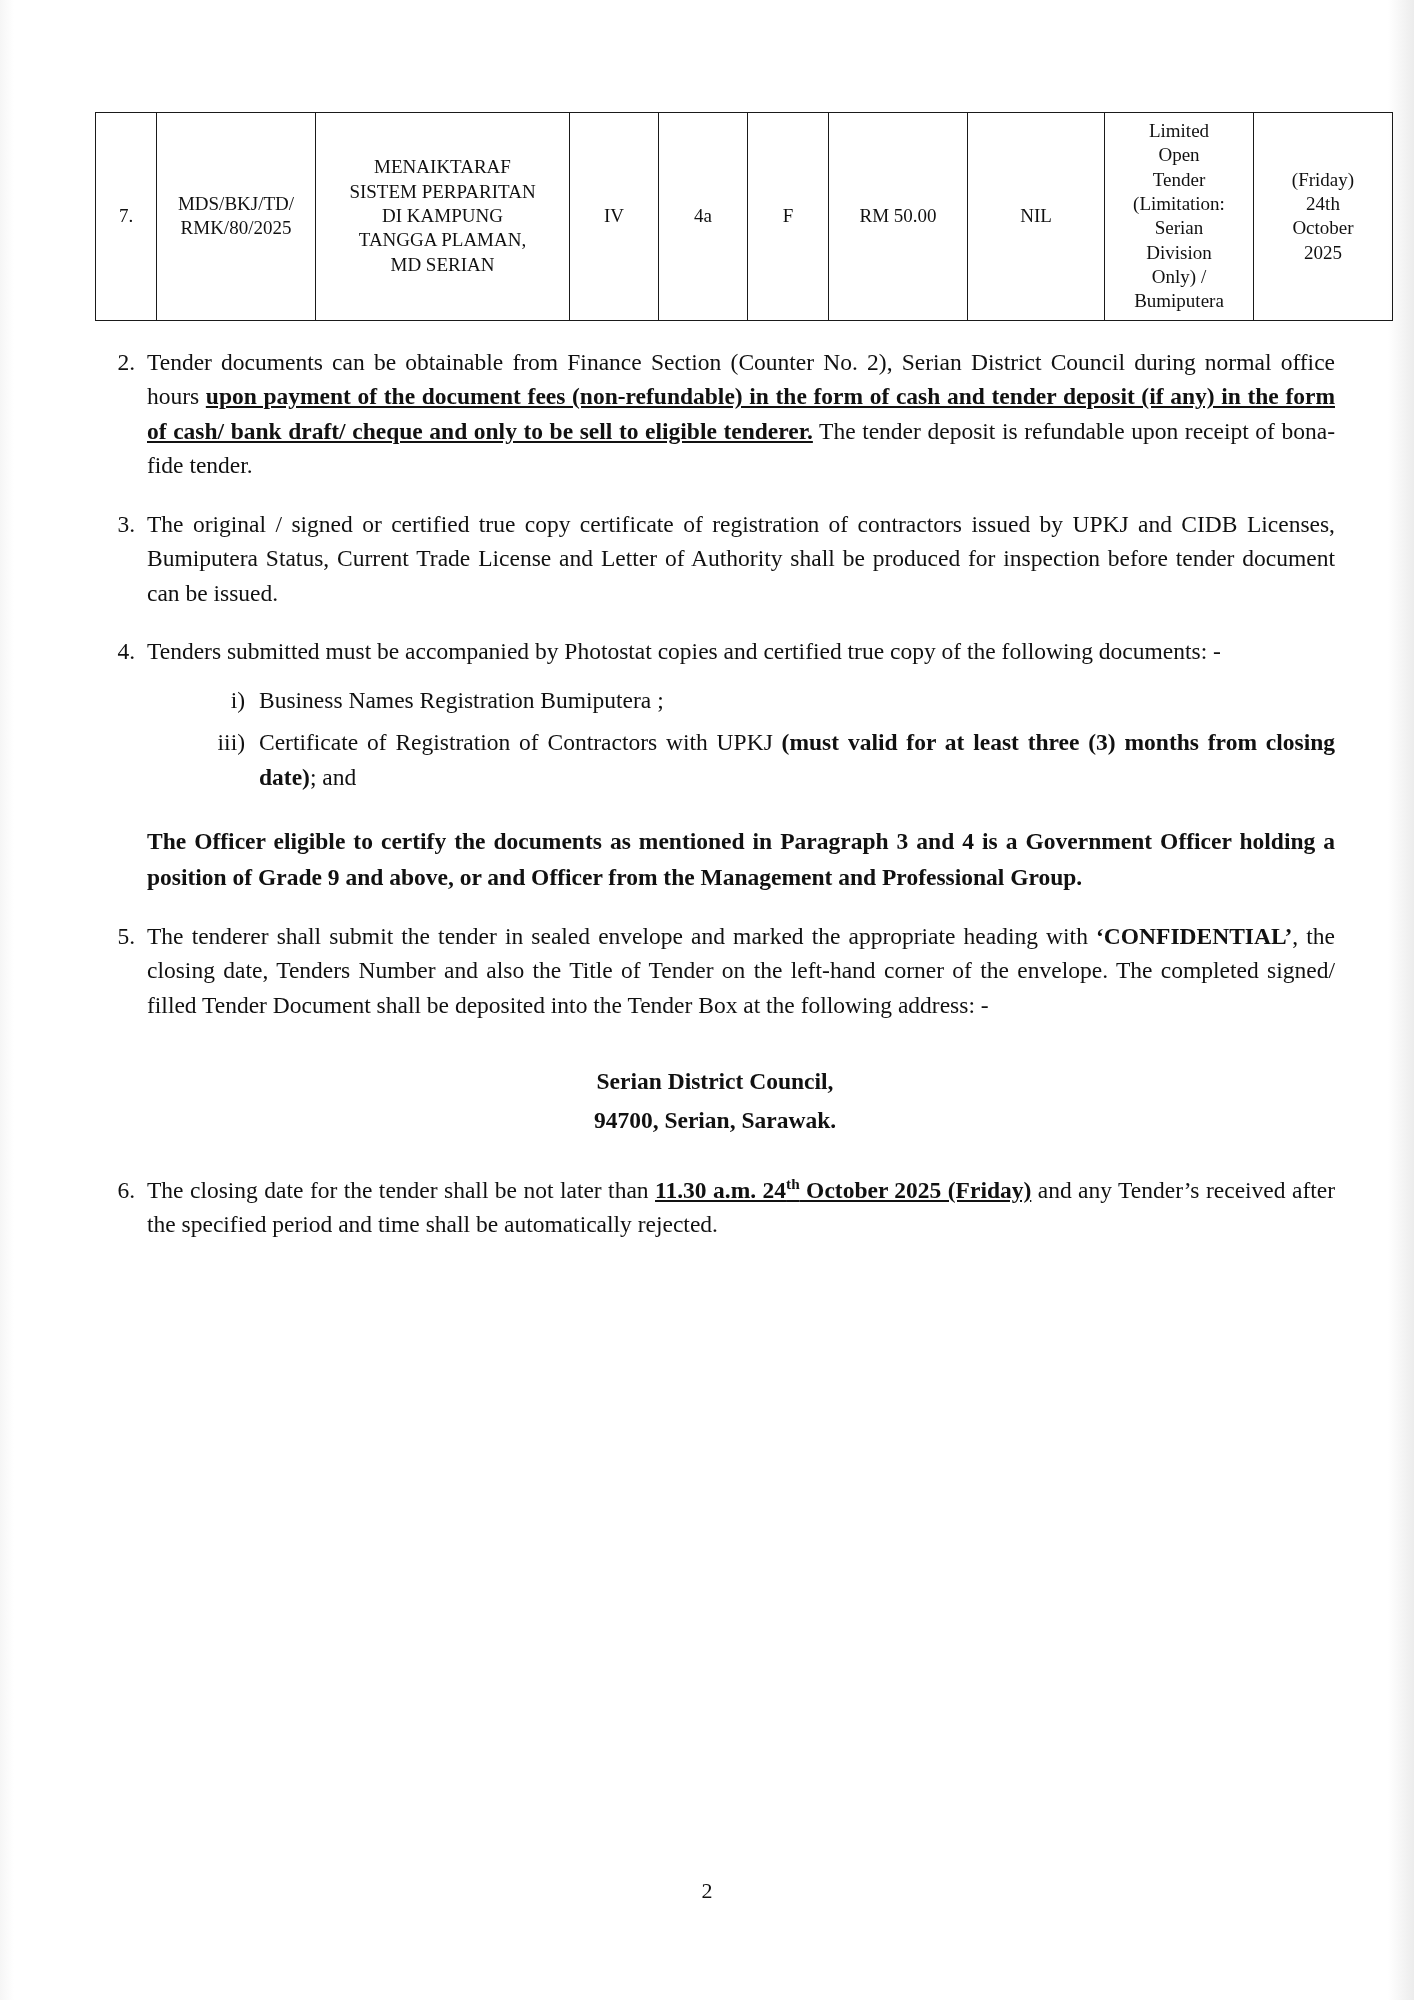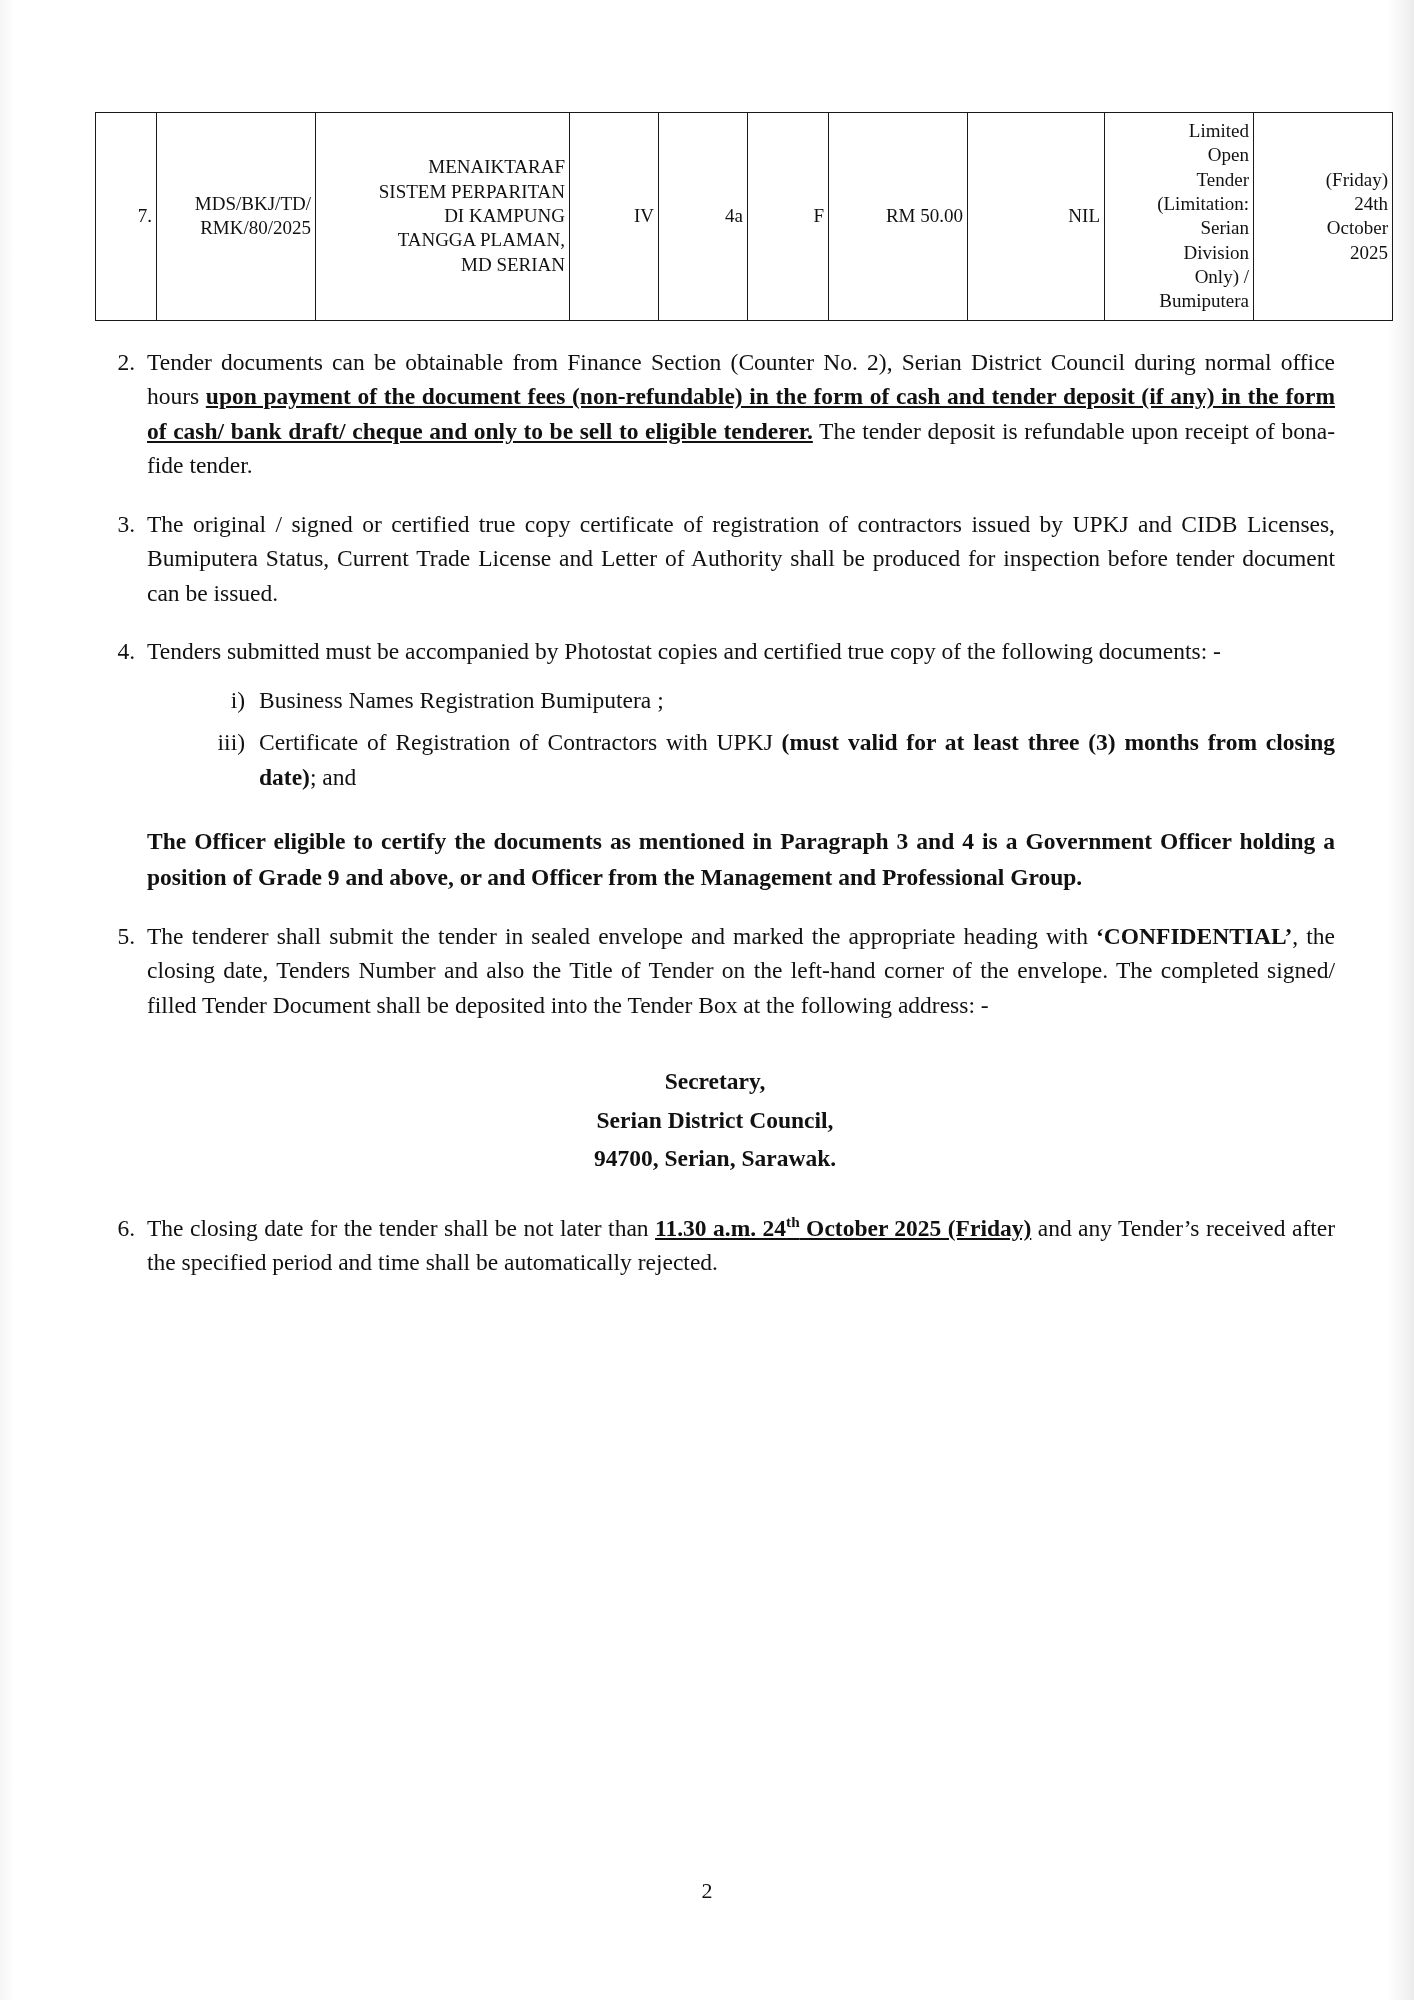--- a/index.html
+++ b/index.html
@@ -47,21 +47,21 @@
     border-collapse: collapse;
     width: 1240px;
     table-layout: fixed;
   }
   table.tender-table td {
     border: 1.5px solid #1a1a1a;
     font-size: 19px;
     line-height: 1.28;
     padding: 6px 4px;
     vertical-align: middle;
-    text-align: right;
+    text-align: center;
   }
   td.c-no      { width: 52px; }
   td.c-ref     { width: 150px; text-align: left; padding-left: 9px; }
   td.c-desc    { width: 245px; text-align: left; padding-left: 10px; }
   td.c-class   { width: 80px; margin-top: 41px; }
   td.c-cat     { width: 80px; }
   td.c-grade   { width: 72px; }
   td.c-fee     { width: 130px; }
   td.c-dep     { width: 128px; }
   td.c-type    { width: 140px; font-size: 18px; line-height: 1.3; }
@@ -207,21 +207,20 @@
     </div>
 
 
     <div class="bold-block">The Officer eligible to certify the documents as mentioned in Paragraph 3 and 4 is a Government Officer holding a position of Grade 9 and above, or and Officer from the Management and Professional Group.</div>
 
     <div class="para">
       <span class="num">5.</span><span>The tenderer shall submit the tender in sealed envelope and marked the appropriate heading with </span><b>‘CONFIDENTIAL’</b><span>, the closing date, Tenders Number and also the Title of Tender on the left-hand corner of the envelope. The completed signed/ filled Tender Document shall be deposited into the Tender Box at the following address: -</span>
     </div>
 
     <div class="address">
-      <div>Secretary,</div>
       <div>Serian District Council,</div>
       <div>94700, Serian, Sarawak.</div>
     </div>
 
     <div class="para" style="margin-top:34px;">
       <span class="num">6.</span><span>The closing date for the tender shall be not later than </span><span class="u-bold"><span>11.30 a.m. 24</span><sup>th</sup><span> October 2025  (Friday)</span></span><span> and any Tender’s received after the specified period and time shall be automatically rejected.</span>
     </div>
 
   </div>
 

